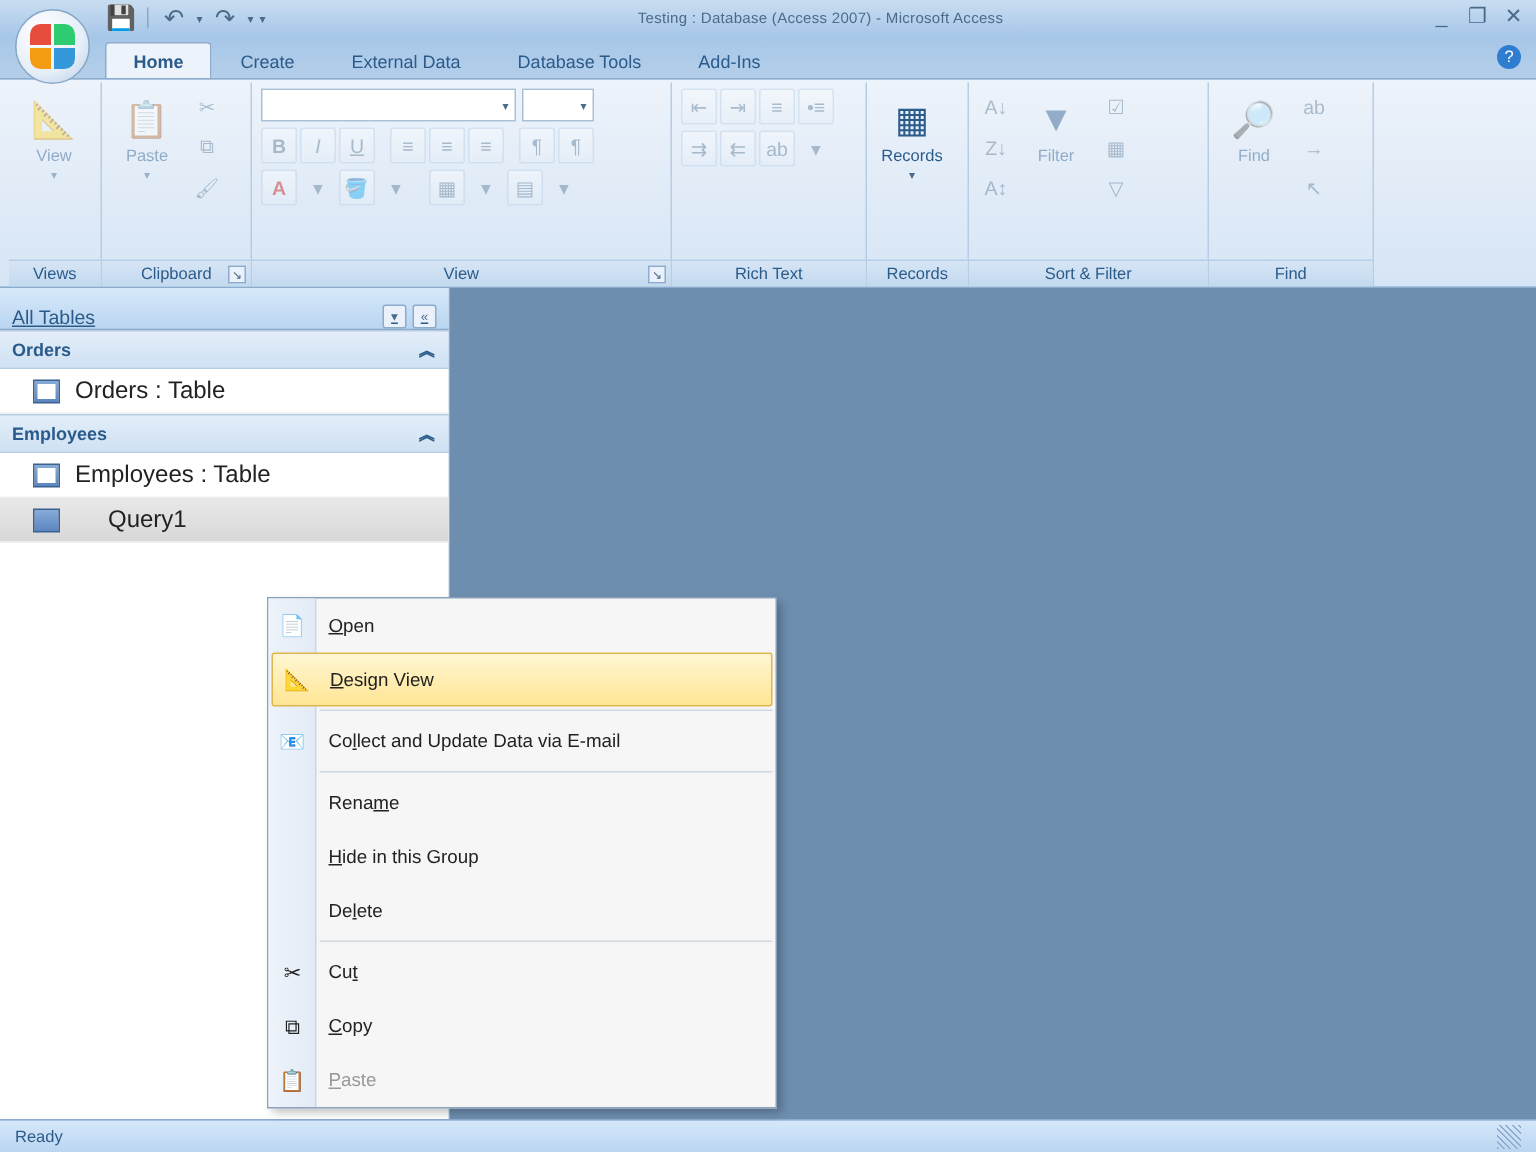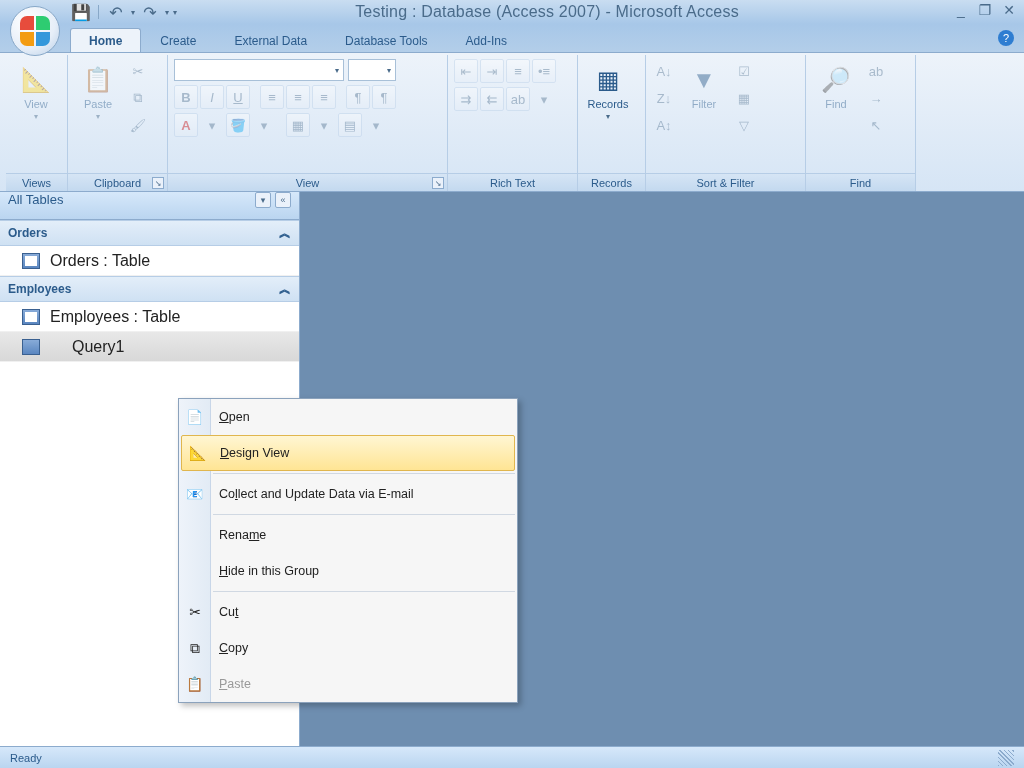--- a/index.html
+++ b/index.html
@@ -1,20 +1,20 @@
 <!DOCTYPE html>
 <html><head>
 <meta charset="utf-8">
 <style>
 * { box-sizing: border-box; margin: 0; padding: 0; font-family: "Segoe UI", Tahoma, sans-serif; }
 body { width: 1024px; height: 768px; overflow: hidden; background: #a7c7e8; position: relative; }
 
 
 .titlebar { height: 24px; background: linear-gradient(#c9ddf1, #a7c7e8); display: flex; align-items: center; position: relative; padding-left: 70px; }
-.title-text { flex: 1; text-align: center; color: #4a6b8a; font-size: 16px; letter-spacing: 0.2px; }
+.title-text { flex: 1; text-align: center; color: #4a6b8a; font-size: 10px; letter-spacing: 0.2px; }
 .win-controls { position: absolute; right: 6px; top: 2px; display: flex; gap: 6px; color: #4a6b8a; font-size: 14px; }
 .win-btn { width: 18px; height: 16px; display: flex; align-items: center; justify-content: center; cursor: pointer; }
 
 
 .office-orb { position: absolute; left: 10px; top: 6px; width: 50px; height: 50px; border-radius: 50%; background: radial-gradient(circle at 35% 30%, #fff, #e6eef8 60%, #b6cde6); border: 1px solid #88a8c8; z-index: 20; display: flex; align-items: center; justify-content: center; }
 .office-orb-inner { width: 30px; height: 30px; display: grid; grid-template-columns: 1fr 1fr; grid-template-rows: 1fr 1fr; gap: 2px; }
 .office-orb-inner span:nth-child(1){ background:#e74c3c; border-top-left-radius:50%; }
 .office-orb-inner span:nth-child(2){ background:#2ecc71; border-top-right-radius:50%; }
 .office-orb-inner span:nth-child(3){ background:#f39c12; border-bottom-left-radius:50%; }
 .office-orb-inner span:nth-child(4){ background:#3498db; border-bottom-right-radius:50%; }
@@ -47,21 +47,21 @@
 .small-btn.flat { border-color: transparent; background: transparent; }
 .small-btn.disabled { opacity: 0.4; }
 
 
 .combo { height: 22px; border: 1px solid #a8c0d8; background: #fff; display: flex; align-items: center; padding: 0 4px; font-size: 12px; color: #666; min-width: 100px; justify-content: space-between; }
 .combo.narrow { min-width: 48px; }
 
 
 .main { display: flex; height: calc(768px - 24px - 28px - 140px - 22px); }
 .navpane { width: 300px; background: #eaf1fa; border-right: 1px solid #8cabcd; display: flex; flex-direction: column; }
-.nav-header { height: 28px; background: linear-gradient(#d6e8fa, #bad5f0); border-bottom: 1px solid #8cabcd; display: flex; align-items: flex-start; padding: 0 8px; color: #2b5b8b; font-size: 13px; justify-content: space-between; }
+.nav-header { height: 28px; background: linear-gradient(#d6e8fa, #bad5f0); border-bottom: 1px solid #8cabcd; display: flex; align-items: flex-end; padding: 0 8px; color: #2b5b8b; font-size: 13px; justify-content: space-between; text-decoration: underline; }
 .nav-header-controls { display: flex; gap: 4px; }
 .nav-ctrl { width: 16px; height: 16px; border: 1px solid #8cabcd; background: #eaf1fa; font-size: 9px; display: flex; align-items: center; justify-content: center; color: #4a6b8a; border-radius: 2px; }
 
 .nav-group-header { height: 26px; background: linear-gradient(#e3eef9, #cfe1f3); border-top: 1px solid #b6cde6; border-bottom: 1px solid #b6cde6; display: flex; align-items: center; justify-content: space-between; padding: 0 8px; color: #2b5b8b; font-size: 12px; font-weight: bold; }
 .nav-items { background: #fff; }
 .nav-item { height: 30px; display: flex; align-items: center; padding: 0 10px 0 22px; gap: 10px; font-size: 16px; color: #222; border-bottom: 1px solid #f0f0f0; }
 .nav-item.selected { background: linear-gradient(#e8e8e8, #d8d8d8); gap: 32px; }
 .nav-item .icon { width: 18px; height: 16px; }
 .table-icon { background: linear-gradient(#88abd8, #5a86c0); border: 1px solid #3a6090; position: relative; }
 .table-icon::before { content: ""; position: absolute; left: 2px; right: 2px; top: 2px; bottom: 2px; background: #fff; }
@@ -334,20 +334,23 @@
     <span class="mi-icon">📧</span>
     <span>Co<span class="underline">l</span>lect and Update Data via E-mail</span>
   </div>
   <div class="menu-sep"></div>
   <div class="menu-item">
     <span>Rena<span class="underline">m</span>e</span>
   </div>
   <div class="menu-item">
     <span><span class="underline">H</span>ide in this Group</span>
   </div>
+  <div class="menu-item">
+    <span>De<span class="underline">l</span>ete</span>
+  </div>
   <div class="menu-sep"></div>
   <div class="menu-item">
     <span class="mi-icon">✂</span>
     <span>Cu<span class="underline">t</span></span>
   </div>
   <div class="menu-item">
     <span class="mi-icon">⧉</span>
     <span><span class="underline">C</span>opy</span>
   </div>
   <div class="menu-item disabled">

